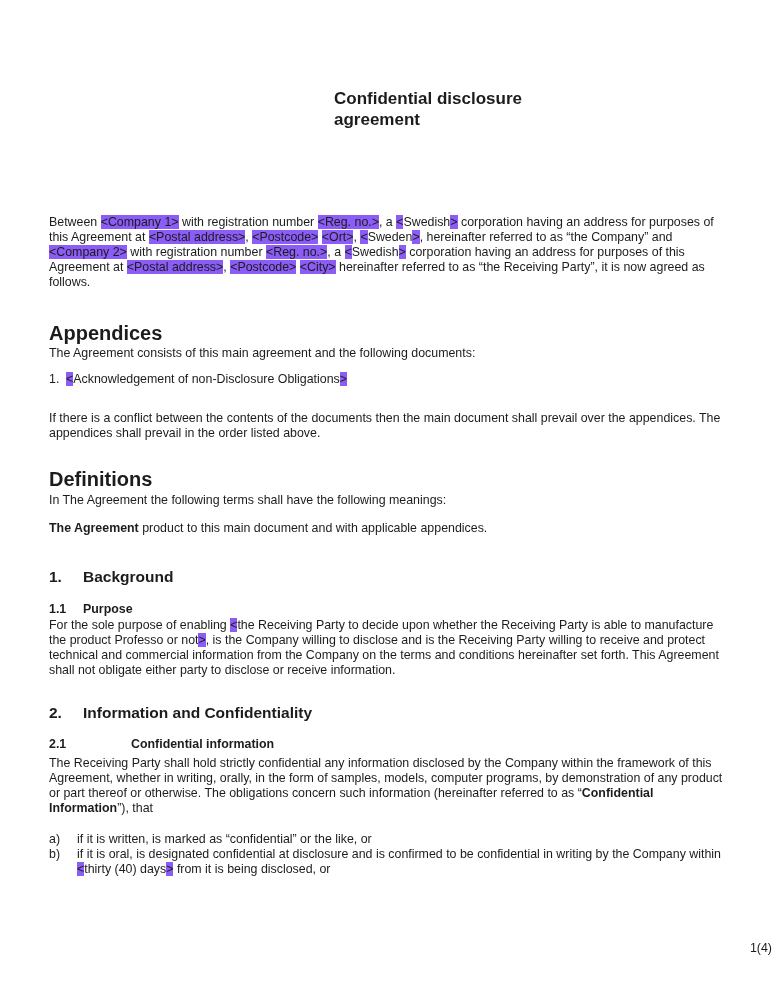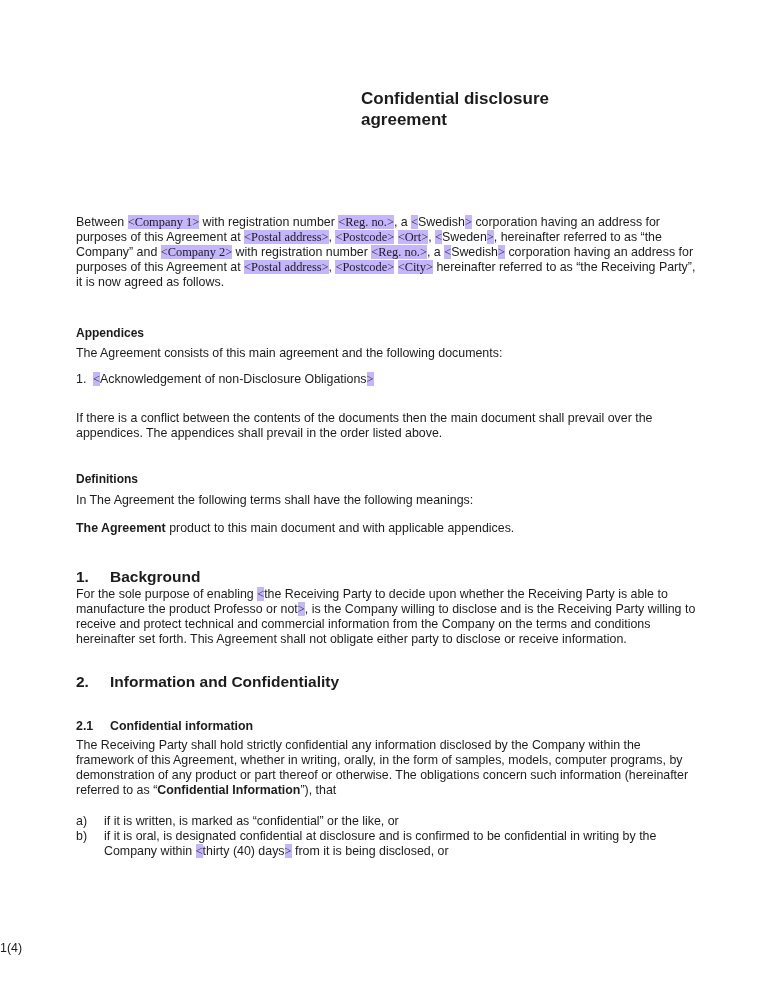--- a/index.html
+++ b/index.html
@@ -2,40 +2,40 @@
 <html><head>
 <meta charset="utf-8">
 <style>
   * { margin:0; padding:0; box-sizing:border-box; }
   html, body { background:#ffffff; }
   .page {
     position:relative;
     width:772px;
     height:1000px;
     background:#ffffff;
-    padding:0 76px;
+    padding:0 49px;
     font-family:"Liberation Sans", sans-serif;
     color:#1c1c1c;
     overflow:hidden;
   }
   .title {
     margin-top:88px;
     margin-left:285px;
     width:215px;
     font-size:17px;
     line-height:21px;
     font-weight:bold;
   }
   .body, .li-text, .marker {
     font-size:12.4px;
     line-height:15px;
     font-weight:normal;
   }
   .h2 {
-    font-size:12px;
+    font-size:20px;
     line-height:17px;
     font-weight:bold;
   }
   .sec-heading {
     display:flex;
     font-size:15.5px;
     line-height:19px;
     font-weight:bold;
   }
   .sec-heading .sec-num { width:34px; flex:0 0 34px; }
@@ -44,44 +44,44 @@
     font-size:12.4px;
     line-height:15px;
     font-weight:bold;
   }
   .sub-heading .sec-num { width:34px; flex:0 0 34px; }
   .num-item { display:flex; }
   .num-item .marker { width:17px; flex:0 0 17px; }
   .abc-item { display:flex; }
   .abc-item .marker { width:28px; flex:0 0 28px; }
   .li-text { flex:1; }
-  .hl { background:#c4b5fd;font-family:Liberation Serif, serif; }
+  .hl { background:#8b5cf6; }
   .b { font-weight:bold; }
   .footer {
     position:absolute;
     top:941px;
     left:0; right:0;
-    text-align:left;
+    text-align:right;
     font-size:12.4px;
     line-height:15px;
   }
   
   .mt-intro   { margin-top:85px; }
   .mt-apph    { margin-top:35px; }
   .mt-appi    { margin-top:4px; }
   .mt-applist { margin-top:11px; }
   .mt-confl   { margin-top:24px; }
   .mt-defh    { margin-top:30px; }
   .mt-defi    { margin-top:5px; }
   .mt-defe    { margin-top:13px; }
   .mt-s1      { margin-top:31px; }
   .mt-s11     { margin-top:16px; }
   .mt-p1      { margin-top:1px; }
   .mt-s2      { margin-top:25px; }
-  .mt-s21     { margin-top:28px; }
+  .mt-s21     { margin-top:15px;gap:48px; }
   .mt-p2      { margin-top:4px; }
   .mt-lista   { margin-top:16px; }
 </style>
 </head>
 <body>
 
 <div class="page">
 
   <div class="title">Confidential disclosure agreement</div>
 
@@ -99,20 +99,24 @@
 
   <div class="h2 mt-defh">Definitions</div>
   <p class="body mt-defi">In The Agreement the following terms shall have the following meanings:</p>
   <p class="body mt-defe"><span class="b">The Agreement</span><span> product to this main document and with applicable appendices.</span></p>
 
   <div class="sec-heading mt-s1">
     <span class="sec-num">1.</span>
     <span>Background</span>
   </div>
 
+  <div class="sub-heading mt-s11">
+    <span class="sec-num">1.1</span>
+    <span>Purpose</span>
+  </div>
   <p class="body mt-p1"><span>For the sole purpose of enabling </span><span class="hl">&lt;</span><span>the Receiving Party to decide upon whether the Receiving Party is able to manufacture the product Professo or not</span><span class="hl">&gt;</span><span>, is the Company willing to disclose and is the Receiving Party willing to receive and protect technical and commercial information from the Company on the terms and conditions hereinafter set forth. This Agreement shall not obligate either party to disclose or receive information.</span></p>
 
   <div class="sec-heading mt-s2">
     <span class="sec-num">2.</span>
     <span>Information and Confidentiality</span>
   </div>
 
   <div class="sub-heading mt-s21">
     <span class="sec-num">2.1</span>
     <span>Confidential information</span>

